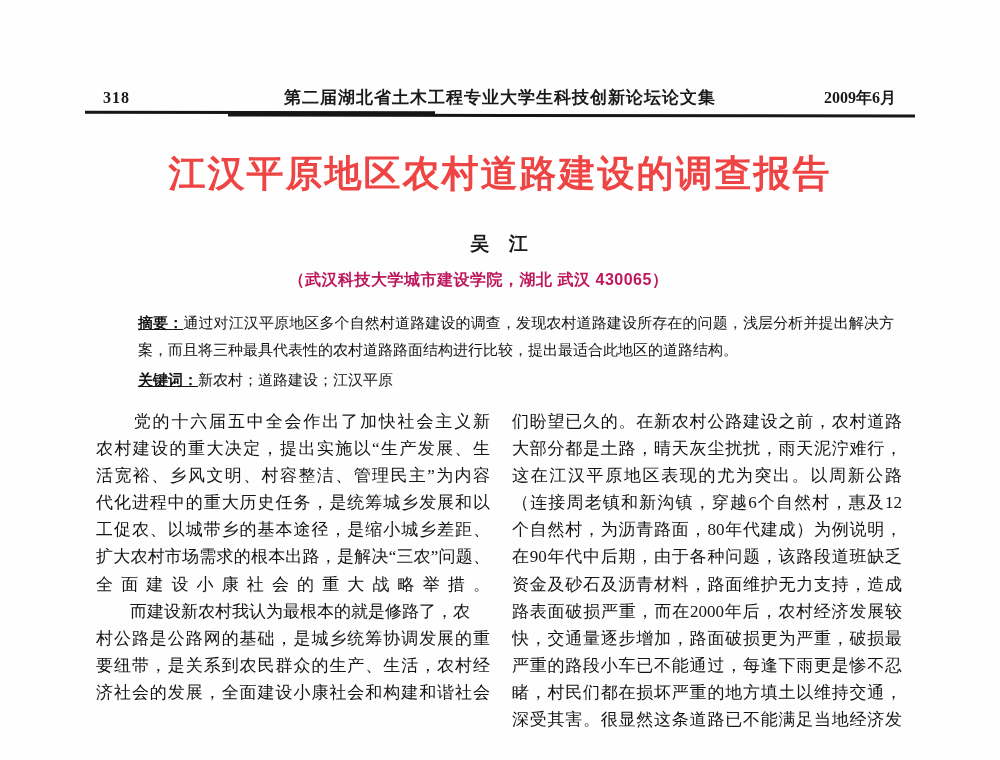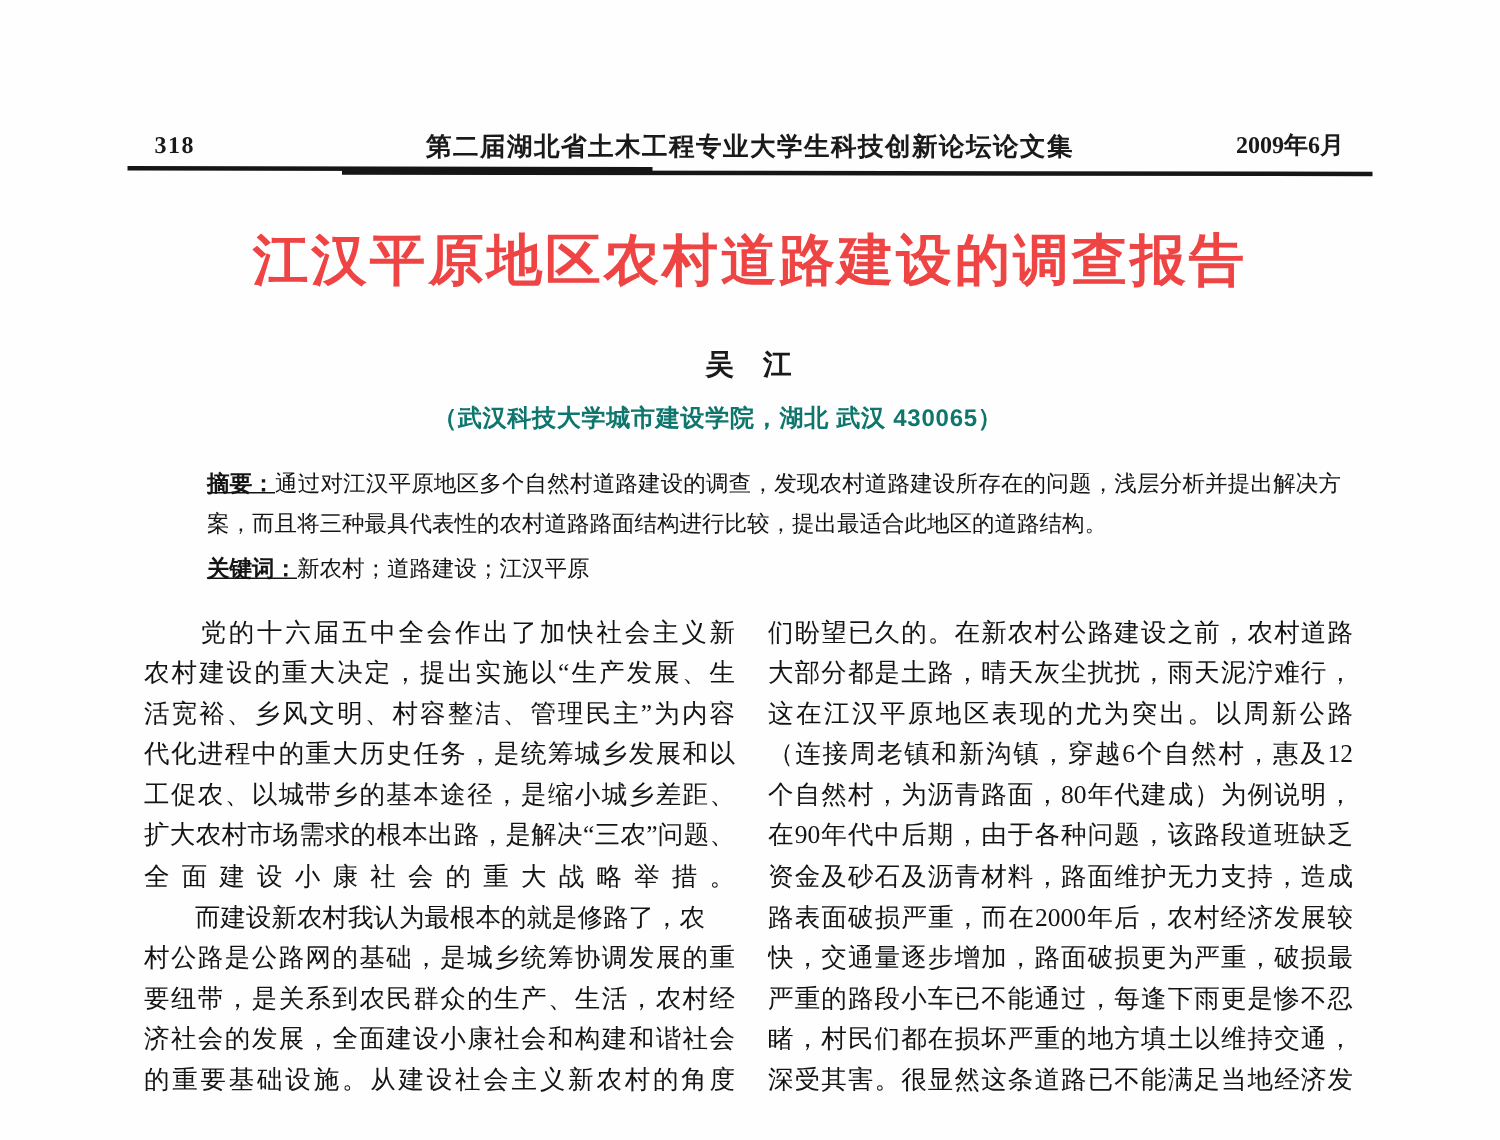--- a/index.html
+++ b/index.html
@@ -46,21 +46,21 @@
   .art-author{
     position:absolute;left:0;top:232px;width:1000px;
     text-align:center;
     font:bold 19px/24px "Liberation Sans","DejaVu Sans",sans-serif;
     word-spacing:10px;letter-spacing:2px;
   }
   .art-affil{
     position:absolute;left:0;top:270px;width:957px;
     text-align:center;
     font:bold 16px/20px "Liberation Sans","DejaVu Sans",sans-serif;
-    letter-spacing:0.5px;color:#0f766e;
+    letter-spacing:0.5px;color:#be185d;
   }
   
   .abstract{
     position:absolute;left:138px;top:309px;width:756px;
     font:15px/27px "Liberation Sans","DejaVu Sans",sans-serif;
     text-align:justify;color:#141414;
   }
   .abstract b,.keywords b{font-weight:bold;text-decoration:underline;}
   .keywords{
     position:absolute;left:138px;top:366px;width:756px;
@@ -107,21 +107,20 @@
       <div class="bl">农村建设的重大决定，提出实施以“生产发展、生</div>
       <div class="bl">活宽裕、乡风文明、村容整洁、管理民主”为内容</div>
       <div class="bl">代化进程中的重大历史任务，是统筹城乡发展和以</div>
       <div class="bl">工促农、以城带乡的基本途径，是缩小城乡差距、</div>
       <div class="bl">扩大农村市场需求的根本出路，是解决“三农”问题、</div>
       <div class="bl">全面建设小康社会的重大战略举措。</div>
       <div class="bl">　　而建设新农村我认为最根本的就是修路了，农</div>
       <div class="bl">村公路是公路网的基础，是城乡统筹协调发展的重</div>
       <div class="bl">要纽带，是关系到农民群众的生产、生活，农村经</div>
       <div class="bl">济社会的发展，全面建设小康社会和构建和谐社会</div>
-      <div class="bl">的重要基础设施。从建设社会主义新农村的角度</div>
     </div>
 
   <div class="col col-right">
       <div class="bl">们盼望已久的。在新农村公路建设之前，农村道路</div>
       <div class="bl">大部分都是土路，晴天灰尘扰扰，雨天泥泞难行，</div>
       <div class="bl">这在江汉平原地区表现的尤为突出。以周新公路</div>
       <div class="bl">（连接周老镇和新沟镇，穿越6个自然村，惠及12</div>
       <div class="bl">个自然村，为沥青路面，80年代建成）为例说明，</div>
       <div class="bl">在90年代中后期，由于各种问题，该路段道班缺乏</div>
       <div class="bl">资金及砂石及沥青材料，路面维护无力支持，造成</div>

